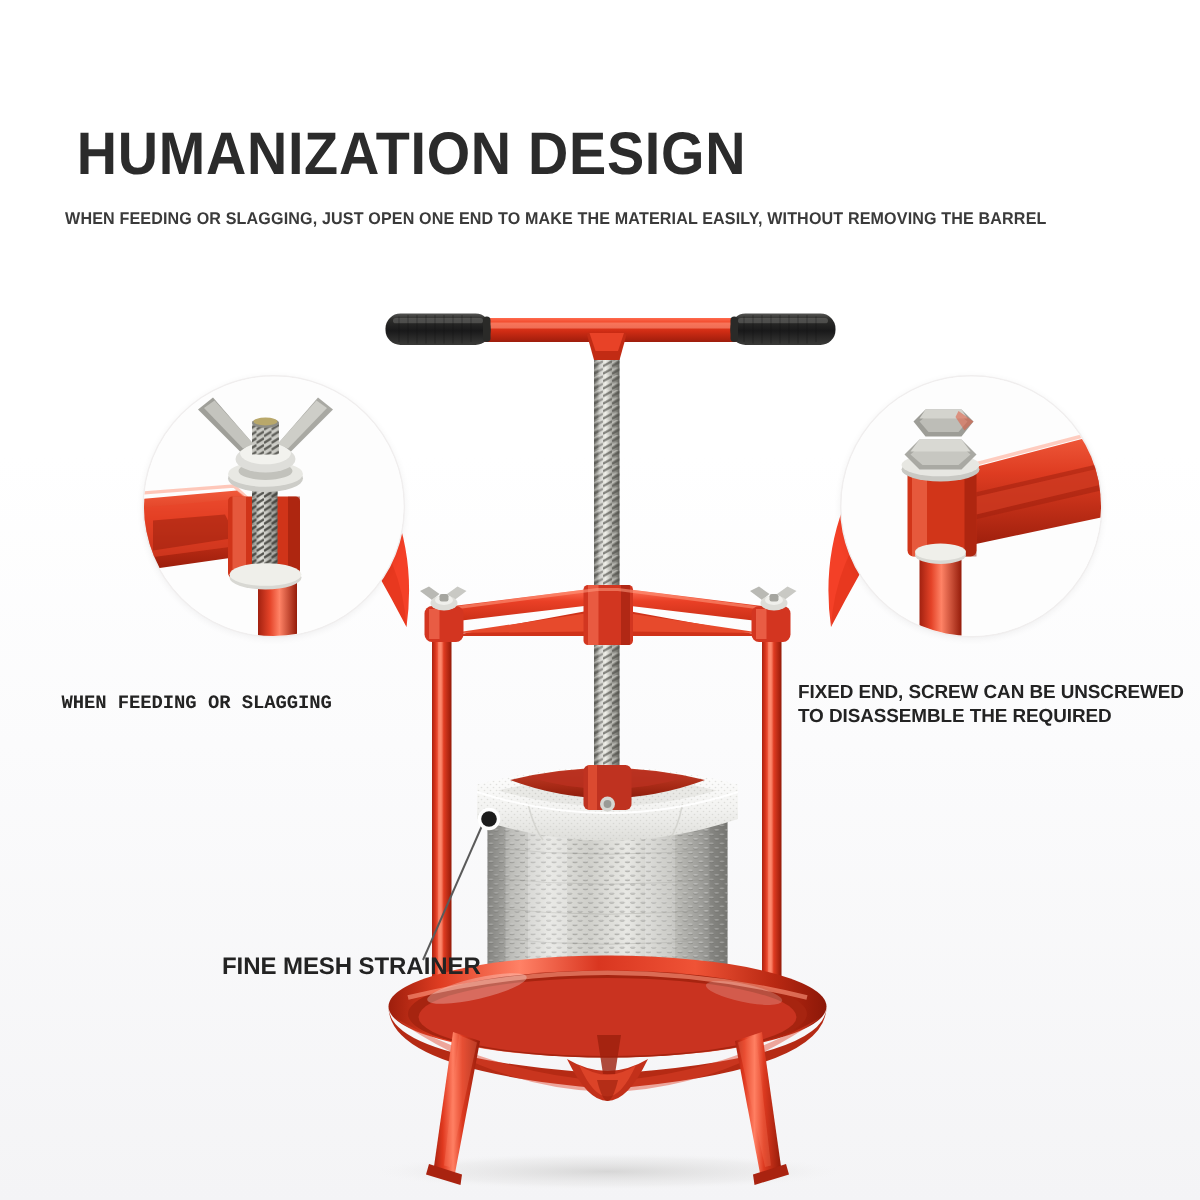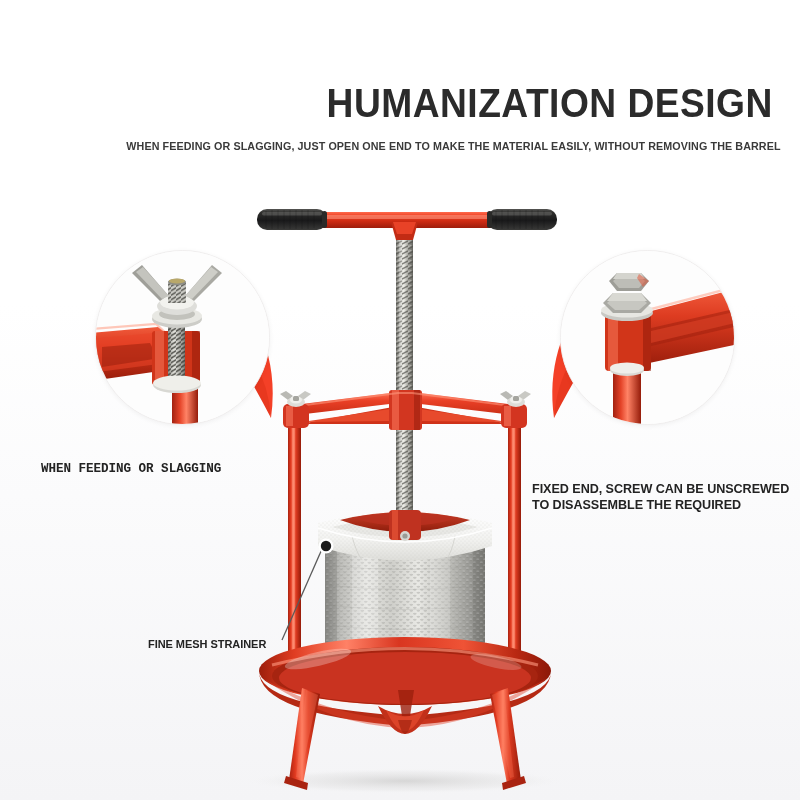--- a/index.html
+++ b/index.html
@@ -11,21 +11,21 @@
     overflow:hidden;
   }
   #page {
     position:relative;
     width:800px; height:800px;
     background:linear-gradient(180deg,#ffffff 0%,#ffffff 38%,#fbfbfc 62%,#f4f4f6 100%);
     overflow:hidden;
   }
 
   
-  .hdr { position:absolute; left:0; top:0; width:800px; text-align:right;padding-left:24px; }
+  .hdr { position:absolute; left:0; top:0; width:800px; text-align:left;padding-left:24px; }
   .title {
     margin-top:83px;
     font-size:40px;
     font-weight:700;
     letter-spacing:0.5px;
     color:#2b2b2b;
     line-height:1;
     transform:scaleX(0.93);
     white-space:nowrap;
   }
@@ -53,21 +53,21 @@
   
   .lbl {
     position:absolute;
     font-size:12.6px;
     font-weight:700;
     color:#232323;
     line-height:15.5px;
     letter-spacing:-0.05px;
     white-space:nowrap;
   }
-  .lbl.small { font-size:11px; }
+  .lbl.small { font-size:16px; }
 
   svg { display:block; }
 </style>
 </head>
 <body>
 
 <div id="page">
 
   <div class="hdr">
     <div class="title">HUMANIZATION DESIGN</div>
@@ -469,21 +469,21 @@
         <path d="M52 42 L80 42 L86 50 L46 50 Z" fill="#d9d9d3"></path>
 
         <path d="M48 30 L56 22 L80 22 L88 30 L80 40 L56 40 Z" fill="#9d9d97"></path>
         <path d="M52 30 L58 25 L78 25 L84 30 L78 37 L58 37 Z" fill="#bdbdb7"></path>
         <path d="M56 22 L80 22 L84 28 L52 28 Z" fill="#d4d4ce"></path>
 
         <path d="M78 23 L88 30 L82 36 L76 27 Z" fill="#e05a3e" opacity="0.55"></path>
       </svg>
     </div>
 
-    <div class="lbl" style="left:532px;top:482px;">
+    <div class="lbl" style="left:532px;top:454px;">
       <div>FIXED END, SCREW CAN BE UNSCREWED</div>
       <div>TO DISASSEMBLE THE REQUIRED</div>
     </div>
   </div>
 
   <div class="lbl small" style="left:148px;top:637px;">
     <div>FINE MESH STRAINER</div>
   </div>
 
 </div>

